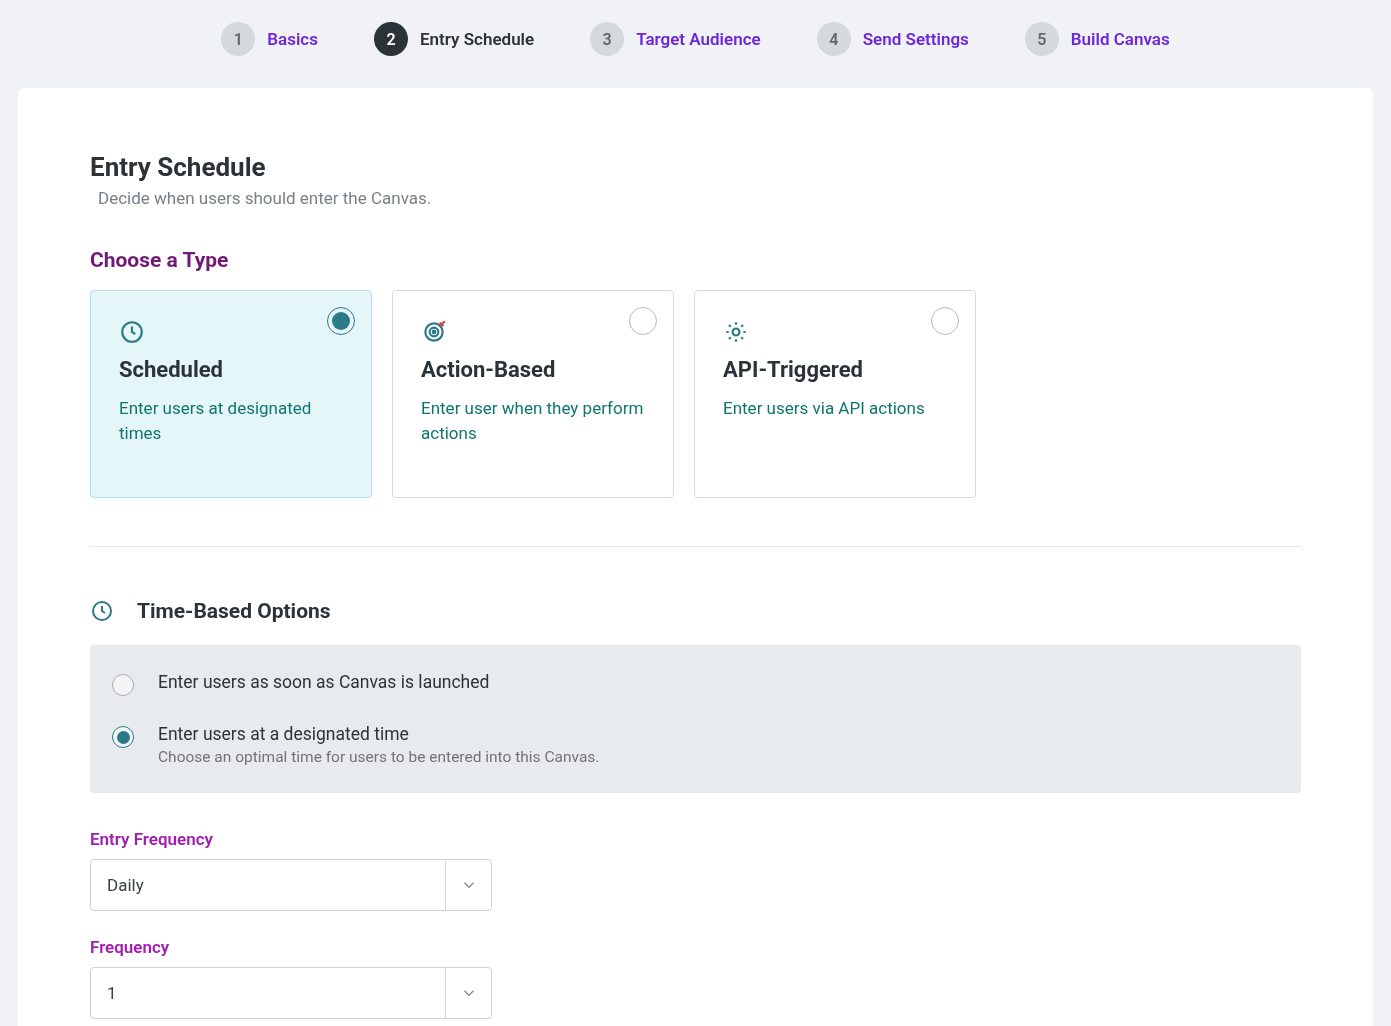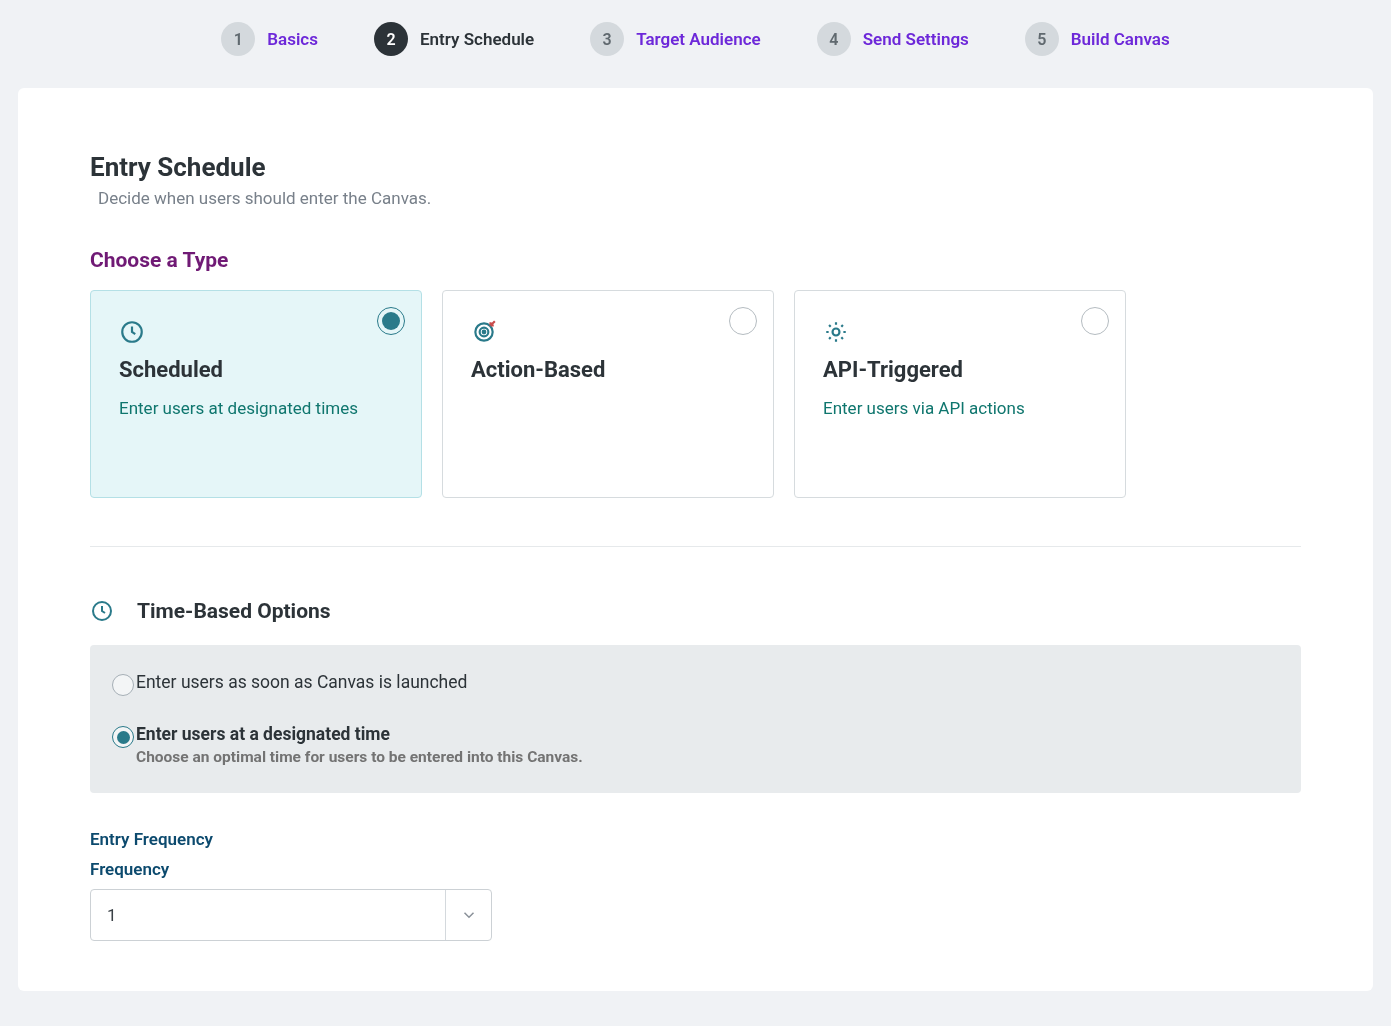--- a/index.html
+++ b/index.html
@@ -42,21 +42,21 @@
     }
 
     .page-title { font-size: 26px; font-weight: 700; color: #2c3338; margin-bottom: 6px; }
     .page-subtitle { font-size: 17px; color: #78808a; margin-bottom: 40px; margin-left: 8px; }
 
     .section-title { font-size: 21px; font-weight: 700; color: #701a75; margin-bottom: 18px; }
 
     .type-grid { display: flex; gap: 20px; margin-bottom: 48px; }
     .type-card {
       position: relative;
-      width: 332px;
+      width: 282px;
       height: 208px;
       border: 1px solid #d6dbde;
       border-radius: 4px;
       padding: 28px 28px 20px;
       cursor: pointer;
       background: #fff;
     }
     .type-card.selected { background: #e5f6f8; border-color: #b4e0e6; }
     .type-radio {
       position: absolute; top: 16px; right: 16px;
@@ -76,37 +76,37 @@
     .time-header { display: flex; align-items: center; gap: 23px; margin-bottom: 22px; }
     .time-header-icon { width: 24px; height: 24px; }
     .time-title { font-size: 21px; font-weight: 700; color: #2c3338; }
 
     .options-box {
       background: #e8ebed;
       border-radius: 4px;
       padding: 22px 22px;
       margin-bottom: 36px;
     }
-    .opt-row { display: flex; align-items: flex-start; gap: 2px; padding: 5px 0; cursor: pointer; }
-    .opt-row + .opt-row { margin-top: 18px; font-weight: bold; }
+    .opt-row { display: flex; align-items: flex-start; gap: 24px; padding: 5px 0; cursor: pointer; }
+    .opt-row + .opt-row { margin-top: 18px; }
     .opt-radio {
       margin-top:2px;
       width: 22px; height: 22px; border-radius: 50%;
       border: 1.5px solid #a6afb6;
       display: flex; align-items: center; justify-content: center;
       background:#f3f5f6;
       flex-shrink:0;
     }
     .opt-row.selected .opt-radio { border-color: #2a7a8a; }
     .opt-radio .dot { width: 13px; height: 13px; border-radius: 50%; }
     .opt-row.selected .opt-radio .dot { background: #2a7a8a; }
     .opt-label { font-size: 17.5px; color: #2c3338; }
     .opt-help { font-size: 15.5px; color: #737373; margin-top: 4px; }
 
-    .field-label { font-size: 17px; font-weight: 600; color: #0c4a6e; margin-bottom: 10px; }
+    .field-label { font-size: 17px; font-weight: 600; color: #a21caf; margin-bottom: 10px; }
     .select {
       width: 402px; height: 52px;
       border: 1px solid #ccd1d5;
       border-radius: 4px;
       display: flex; align-items: stretch;
       background: #fff;
       margin-bottom: 26px;
     }
     .select-value { flex: 1; display: flex; align-items: center; padding: 0 16px; font-size: 17px; color: #3a4146; }
     .select-caret {
@@ -169,20 +169,21 @@
         </div>
       <div class="type-icon">
         <svg viewBox="0 0 24 24" width="26" height="26" fill="none" stroke="#2a7a8a" stroke-width="2">
           <circle cx="12" cy="12" r="8"></circle>
             <circle cx="12" cy="12" r="4"></circle>
             <circle cx="12" cy="12" r="1.2" fill="#2a7a8a"></circle>
           <path d="M18 6 L22 2 M18 6 L18 3 M18 6 L21 6" stroke="#c94c4c"></path>
         </svg>
       </div>
       <div class="type-name">Action-Based</div>
+      <div class="type-desc">Enter user when they perform actions</div>
     </div>
 
     <div class="type-card">
       <div class="type-radio">
           <div class="dot"></div>
         </div>
       <div class="type-icon">
         <svg viewBox="0 0 24 24" width="26" height="26" fill="none" stroke="#2a7a8a" stroke-width="2">
           <circle cx="12" cy="12" r="3.2"></circle>
           <path d="M12 3v2.2M12 18.8V21M21 12h-2.2M5.2 12H3M18.4 5.6l-1.5 1.5M7.1 16.9l-1.5 1.5M18.4 18.4l-1.5-1.5M7.1 7.1 5.6 5.6"></path>
@@ -219,20 +220,28 @@
           <div class="dot"></div>
         </div>
       <div>
         <div class="opt-label">Enter users at a designated time</div>
         <div class="opt-help">Choose an optimal time for users to be entered into this Canvas.</div>
       </div>
     </div>
   </div>
 
   <div class="field-label">Entry Frequency</div>
+  <div class="select">
+    <div class="select-value">Daily</div>
+    <div class="select-caret">
+      <svg viewBox="0 0 24 24" width="18" height="18" fill="none" stroke="currentColor" stroke-width="2">
+          <path d="M6 9l6 6 6-6"></path>
+        </svg>
+    </div>
+  </div>
 
   <div class="field-label">Frequency</div>
   <div class="select" style="margin-bottom:10px">
     <div class="select-value">1</div>
     <div class="select-caret">
       <svg viewBox="0 0 24 24" width="18" height="18" fill="none" stroke="currentColor" stroke-width="2">
           <path d="M6 9l6 6 6-6"></path>
         </svg>
     </div>
   </div>

